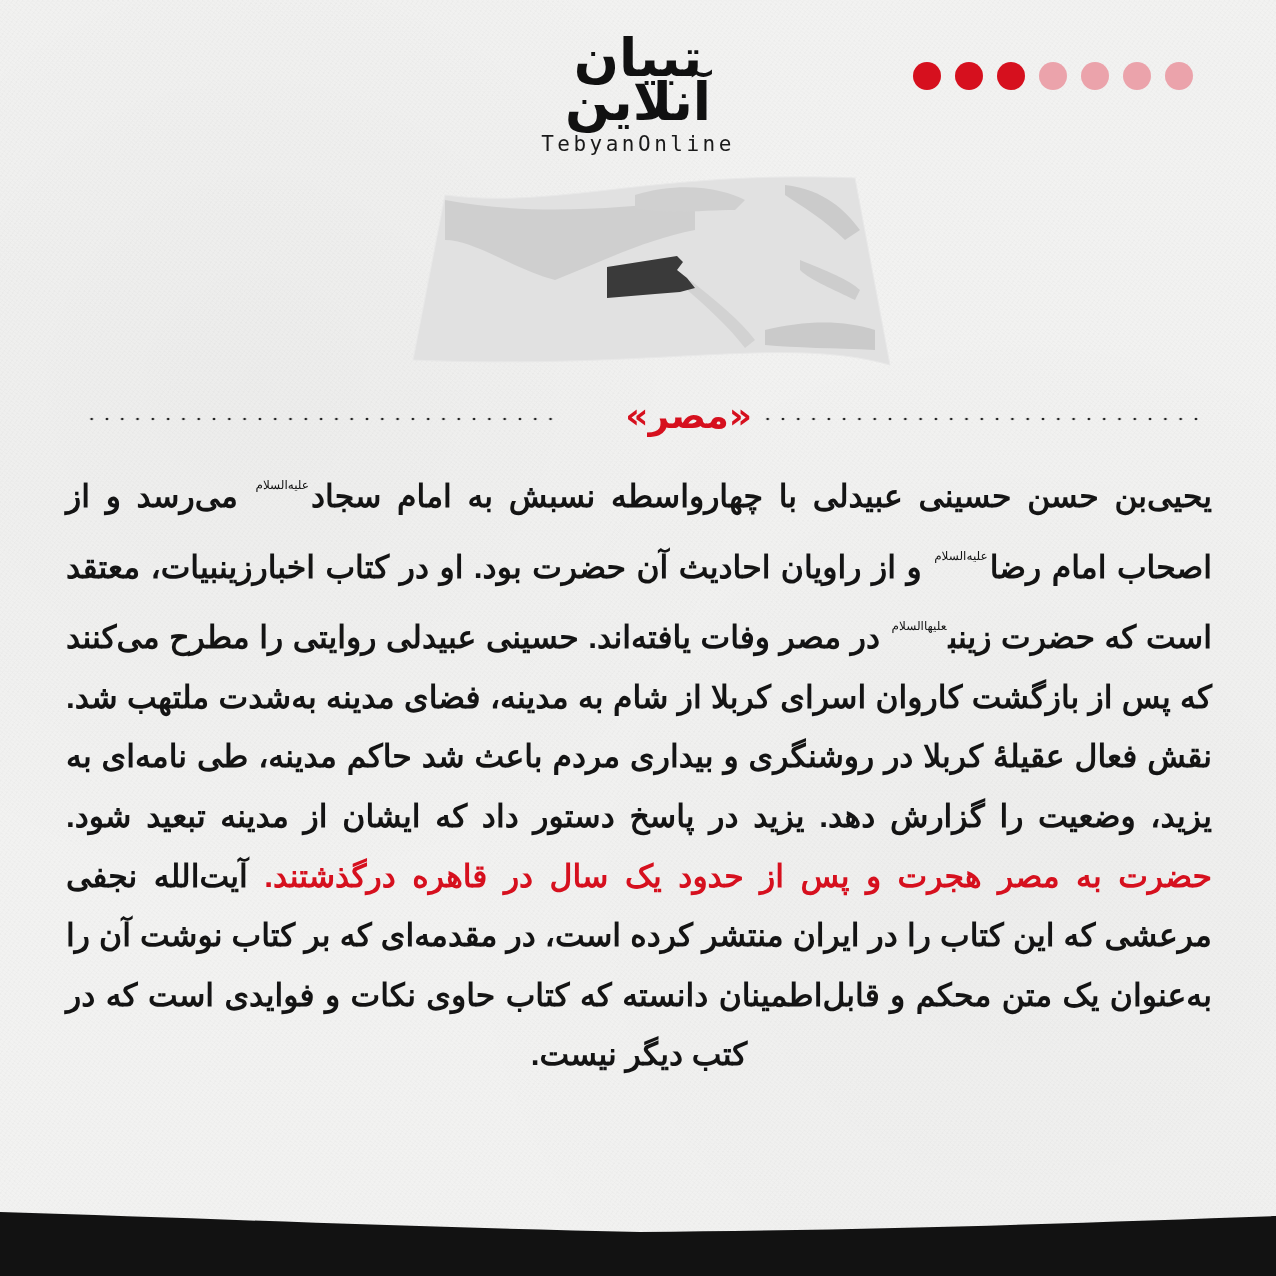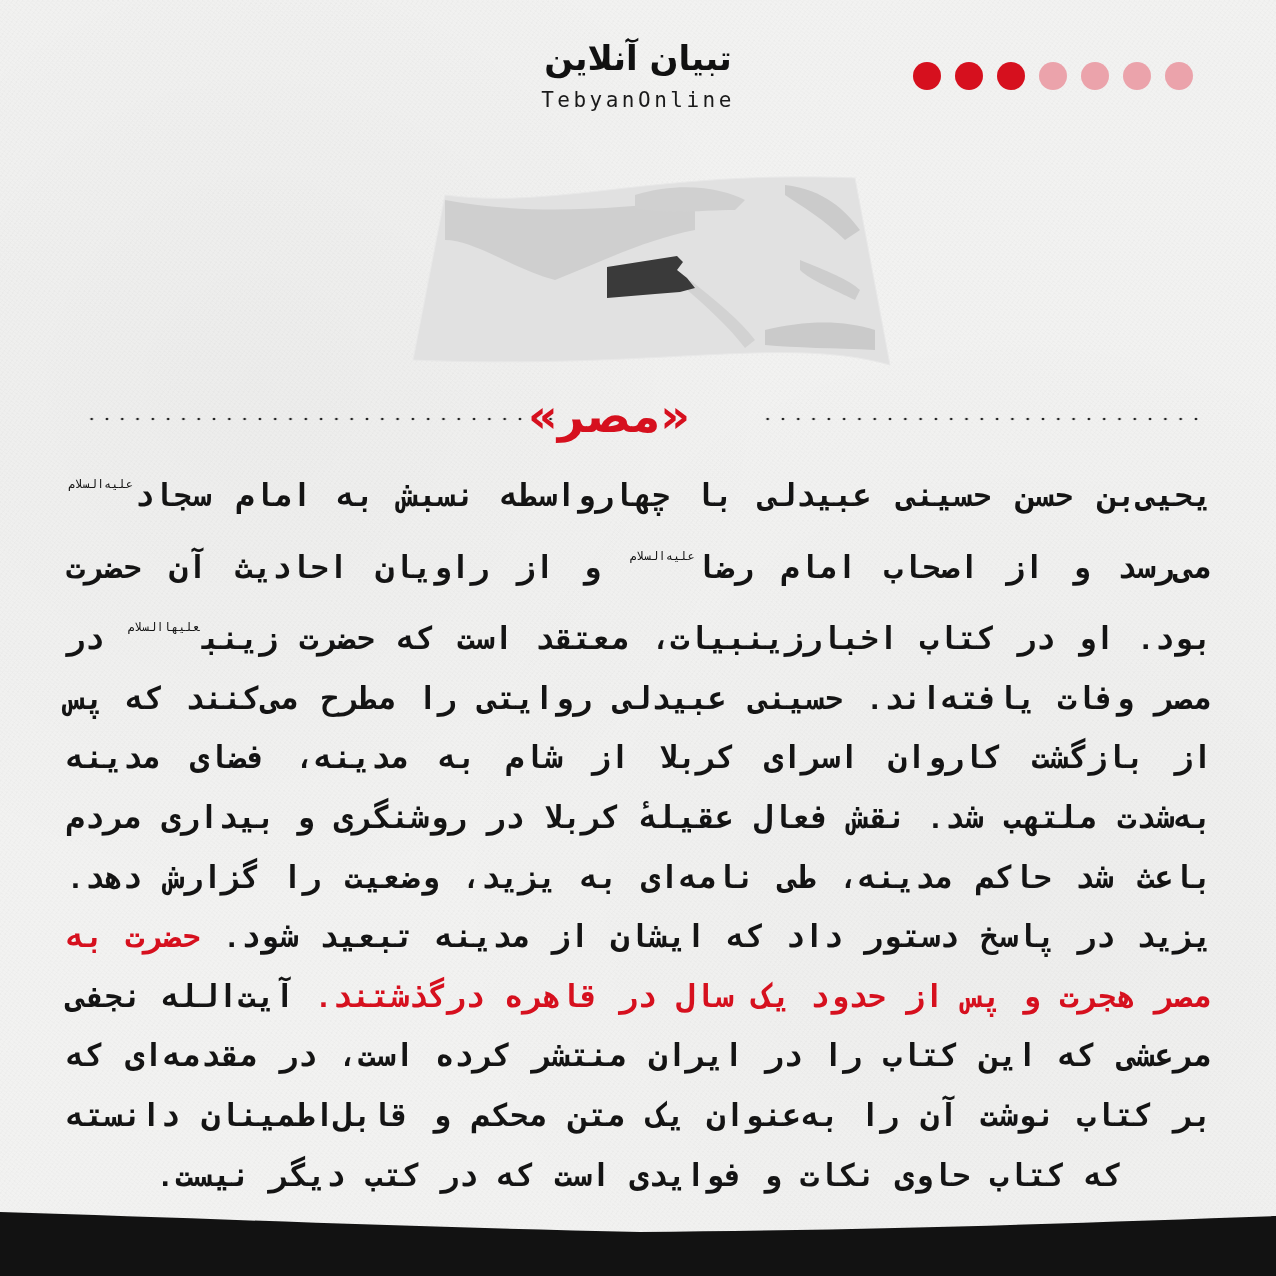--- a/index.html
+++ b/index.html
@@ -21,21 +21,21 @@
     }
     
     .logo {
       position: absolute; left: 518px; top: 36px; width: 240px;
       text-align: center;
     }
     .logo-fa {
       direction: rtl;
       font-family: "DejaVu Sans", sans-serif;
       font-weight: 900;
-      font-size: 34px;
+      font-size: 53px;
       line-height: 44px;
       color: #111;
       letter-spacing: -1px;
     }
     .logo-en {
       font-family: "DejaVu Sans Mono", monospace;
       font-size: 21px;
       letter-spacing: 3.5px;
       color: #1a1a1a;
       margin-top: 8px;
@@ -56,30 +56,30 @@
     
     .rule {
       position: absolute; top: 417px; height: 4px;
       background-image: radial-gradient(circle, #222 1.3px, transparent 1.6px);
       background-size: 15.3px 4px;
       background-repeat: repeat-x;
     }
     .rule.left { left: 84px; width: 470px; }
     .rule.right { left: 760px; width: 440px; }
     .heading {
-      position: absolute; left: 528px; top: 392px; width: 200px;
-      text-align: left; direction: rtl;
+      position: absolute; left: 552px; top: 392px; width: 200px;
+      text-align: right; direction: rtl;
       font-family: "DejaVu Sans", sans-serif;
-      font-weight: 900; font-size: 46px; line-height: 48px;
+      font-weight: 900; font-size: 36px; line-height: 48px;
     }
     
     .body-text {
       position: absolute; left: 66px; top: 456px; width: 1146px;
       direction: rtl; text-align: justify; text-align-last: center;
-      font-family: Liberation Mono, monospace;
+      font-family: Liberation Sans, sans-serif;
       font-weight: bold;
       font-size: 31.5px;
       line-height: 59.6px;
       color: #141414;
     }
     .honorific {
       font-size: 12px; font-weight: normal;
       vertical-align: 18px; margin: 0 2px;
     }
     .highlight { font-weight: bold; }

